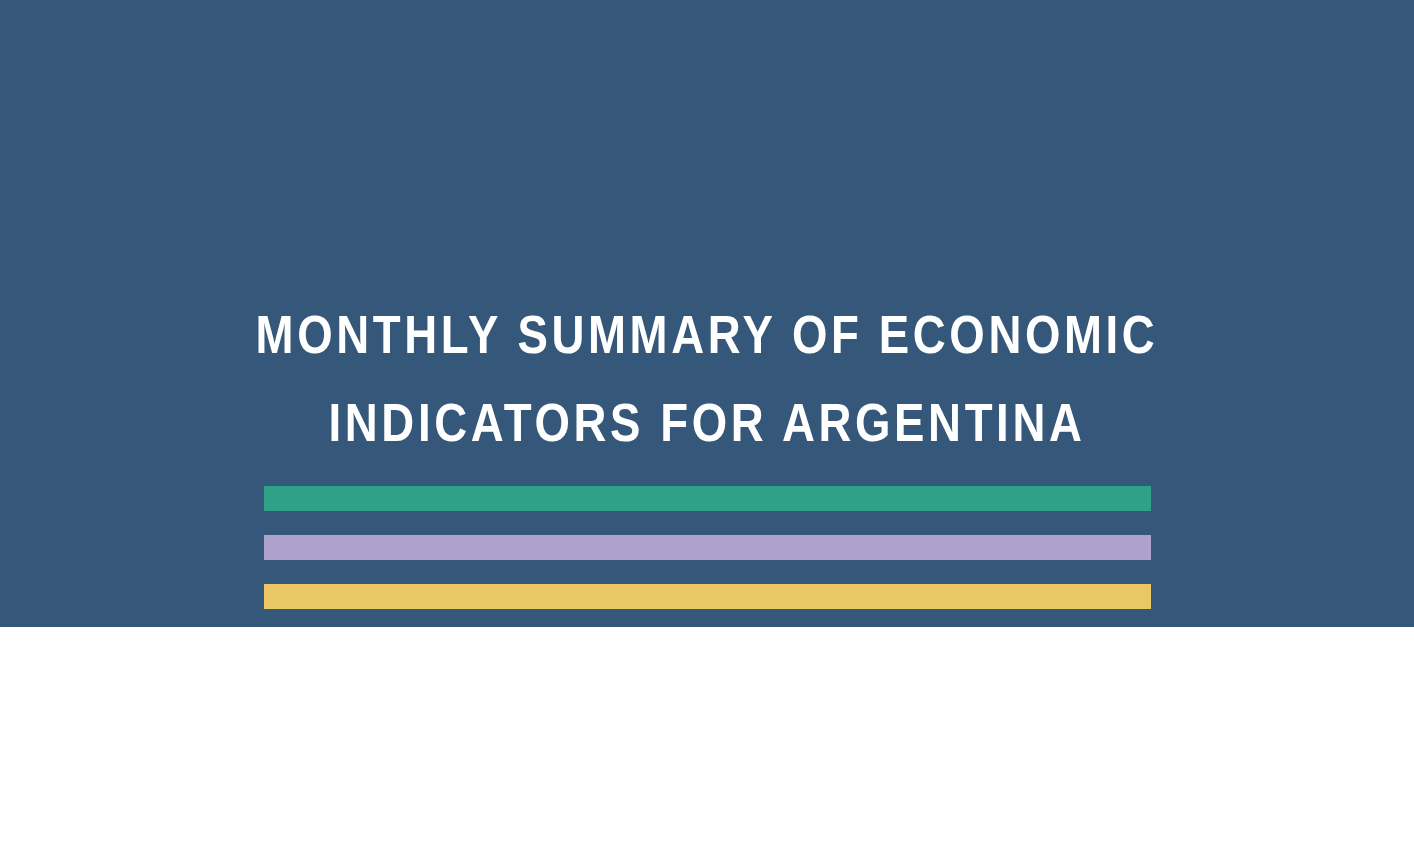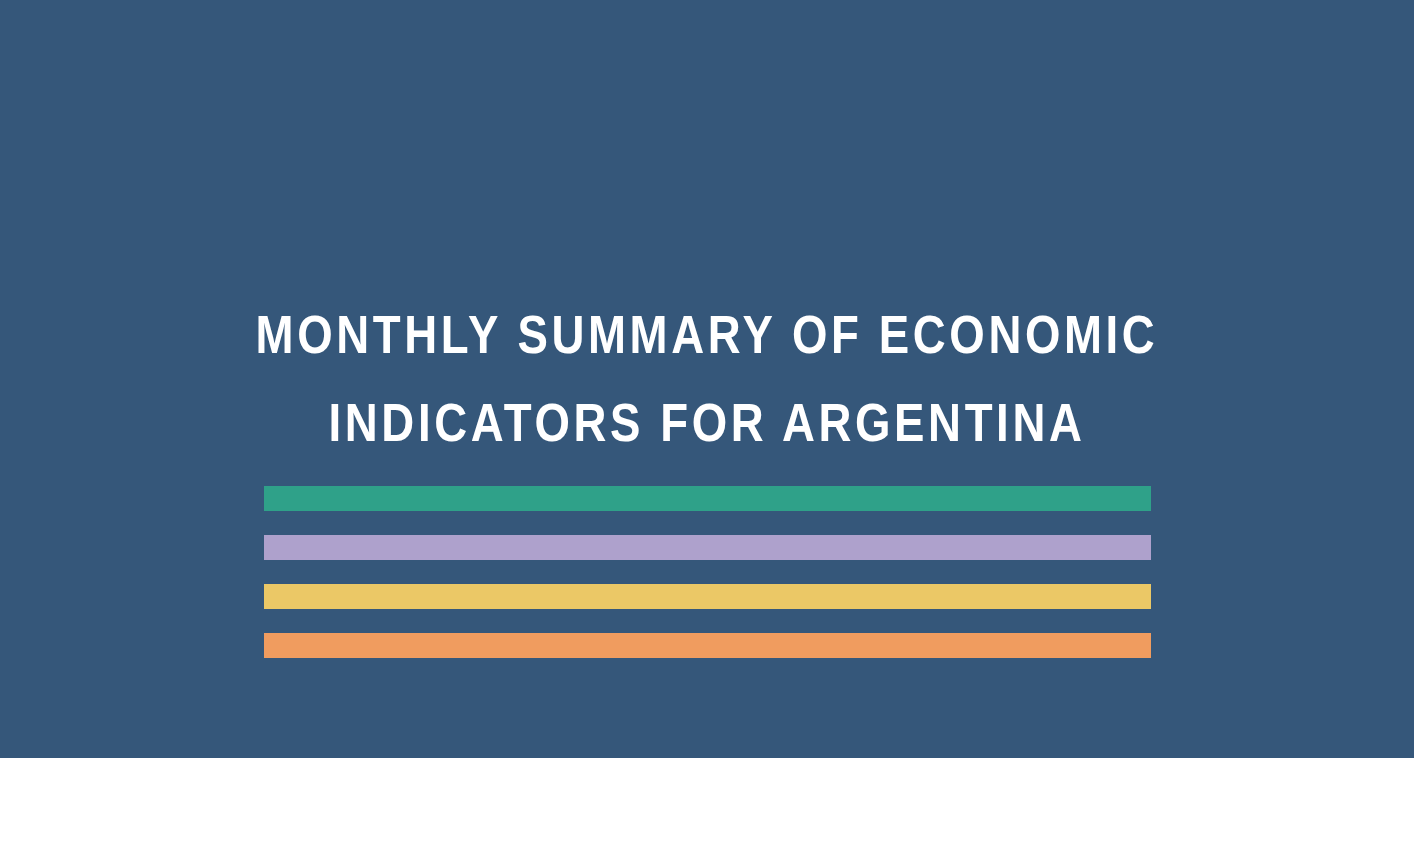--- a/index.html
+++ b/index.html
@@ -11,21 +11,21 @@
   body {
     width: 1414px;
     height: 857px;
     overflow: hidden;
     font-family: "Liberation Sans", "DejaVu Sans", sans-serif;
   }
 
   #slide {
     position: relative;
     width: 1414px;
-    height: 758px;
+    height: 627px;
     background: #35577A;
     box-sizing: border-box;
     overflow: hidden;
   }
 
   
   #title-block {
     position: absolute;
     left: 0;
     top: 291px;

